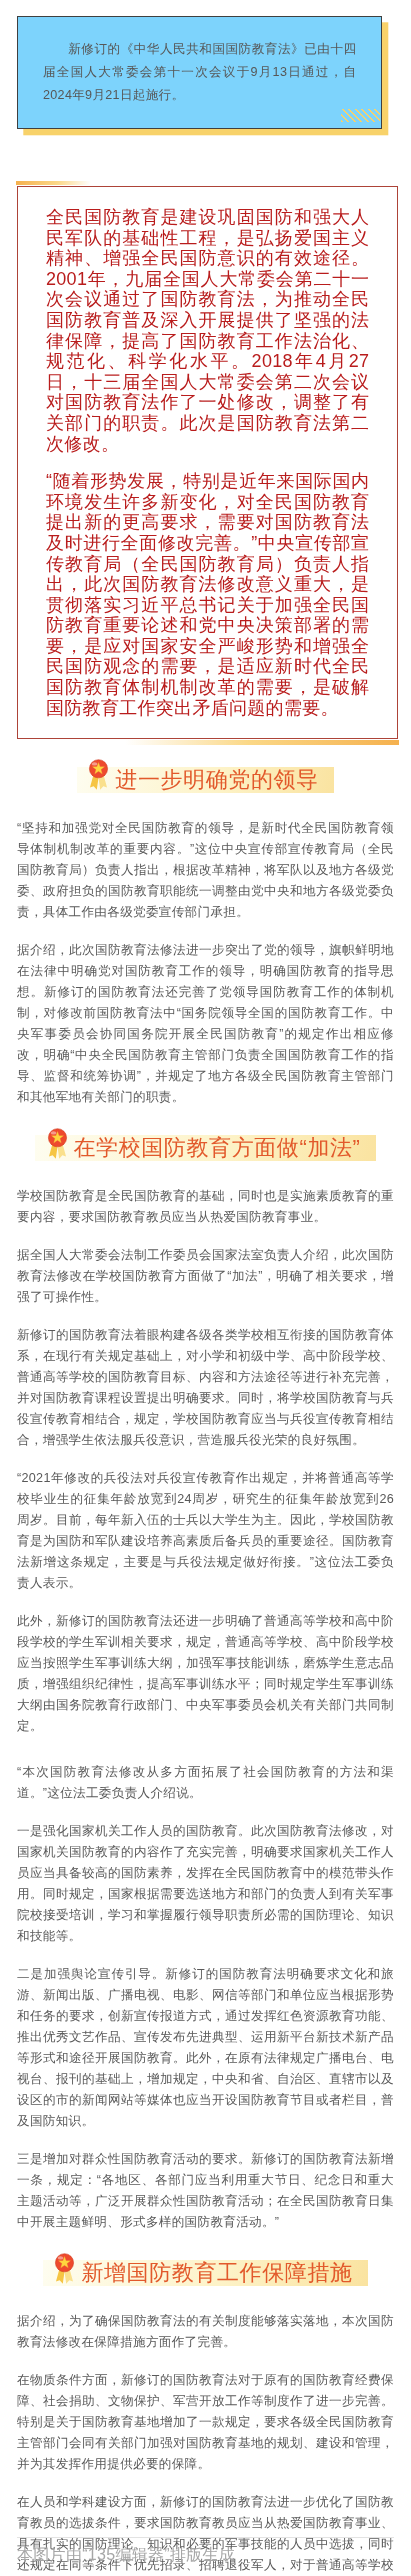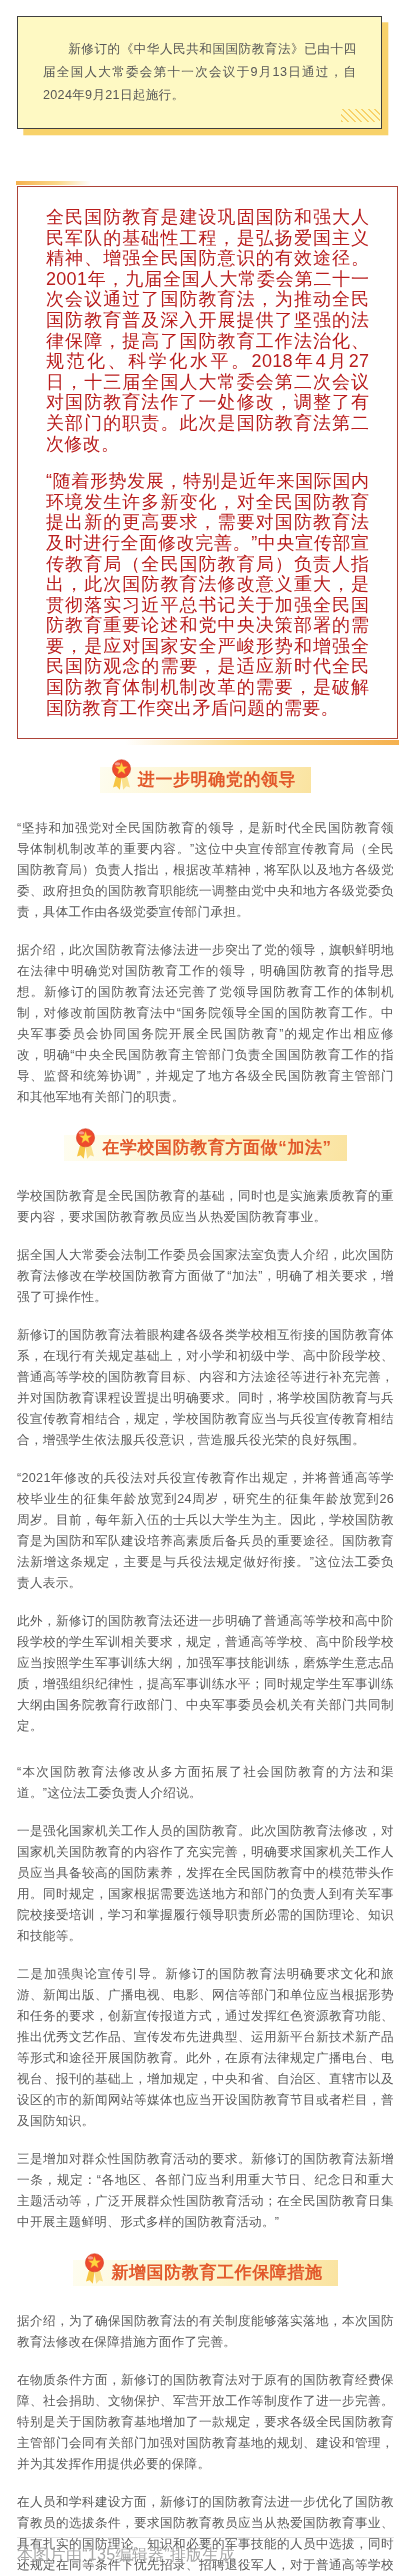--- a/index.html
+++ b/index.html
@@ -9,21 +9,21 @@
     background:#ffffff;
     overflow:hidden;
     font-family:"Liberation Sans","DejaVu Sans",sans-serif;
     color:#595959;
   }
   
   .intro-box{
     position:relative;
     margin:16px 28.6px 0 17px;
     border:1.7px solid #3f3f3f;
-    background:#fef9c3;
+    background:#7dd3fc;
     padding:21px 25px;
     box-shadow:6.3px 6.3px 0 0 #f8d26a;
   }
   .intro-box p{
     margin:0;
     font-size:12.6px;
     line-height:23px;
     letter-spacing:0.3px;
     text-indent:2em;
     color:#575757;
@@ -72,22 +72,22 @@
     justify-content:center;
     margin:27.4px 0 0;
   }
   .badge-inner{position:relative;display:inline-block;}
   .badge-bar{
     display:inline-block;
     background:linear-gradient(105deg,#fefdf0 0%,#fdf3c8 55%,#fae3a0 100%);
     padding:0 15px 0 38px;
     height:26px;
     line-height:26px;
-    font-size:17px;
-    font-weight:bold;
+    font-size:22px;
+    font-weight:normal;
     color:#e2592b;
     letter-spacing:0.6px;
     white-space:nowrap;
   }
   .medal{
     position:absolute;
     left:9.1px;top:-7.4px;
     width:25px;height:32px;
   }
   

